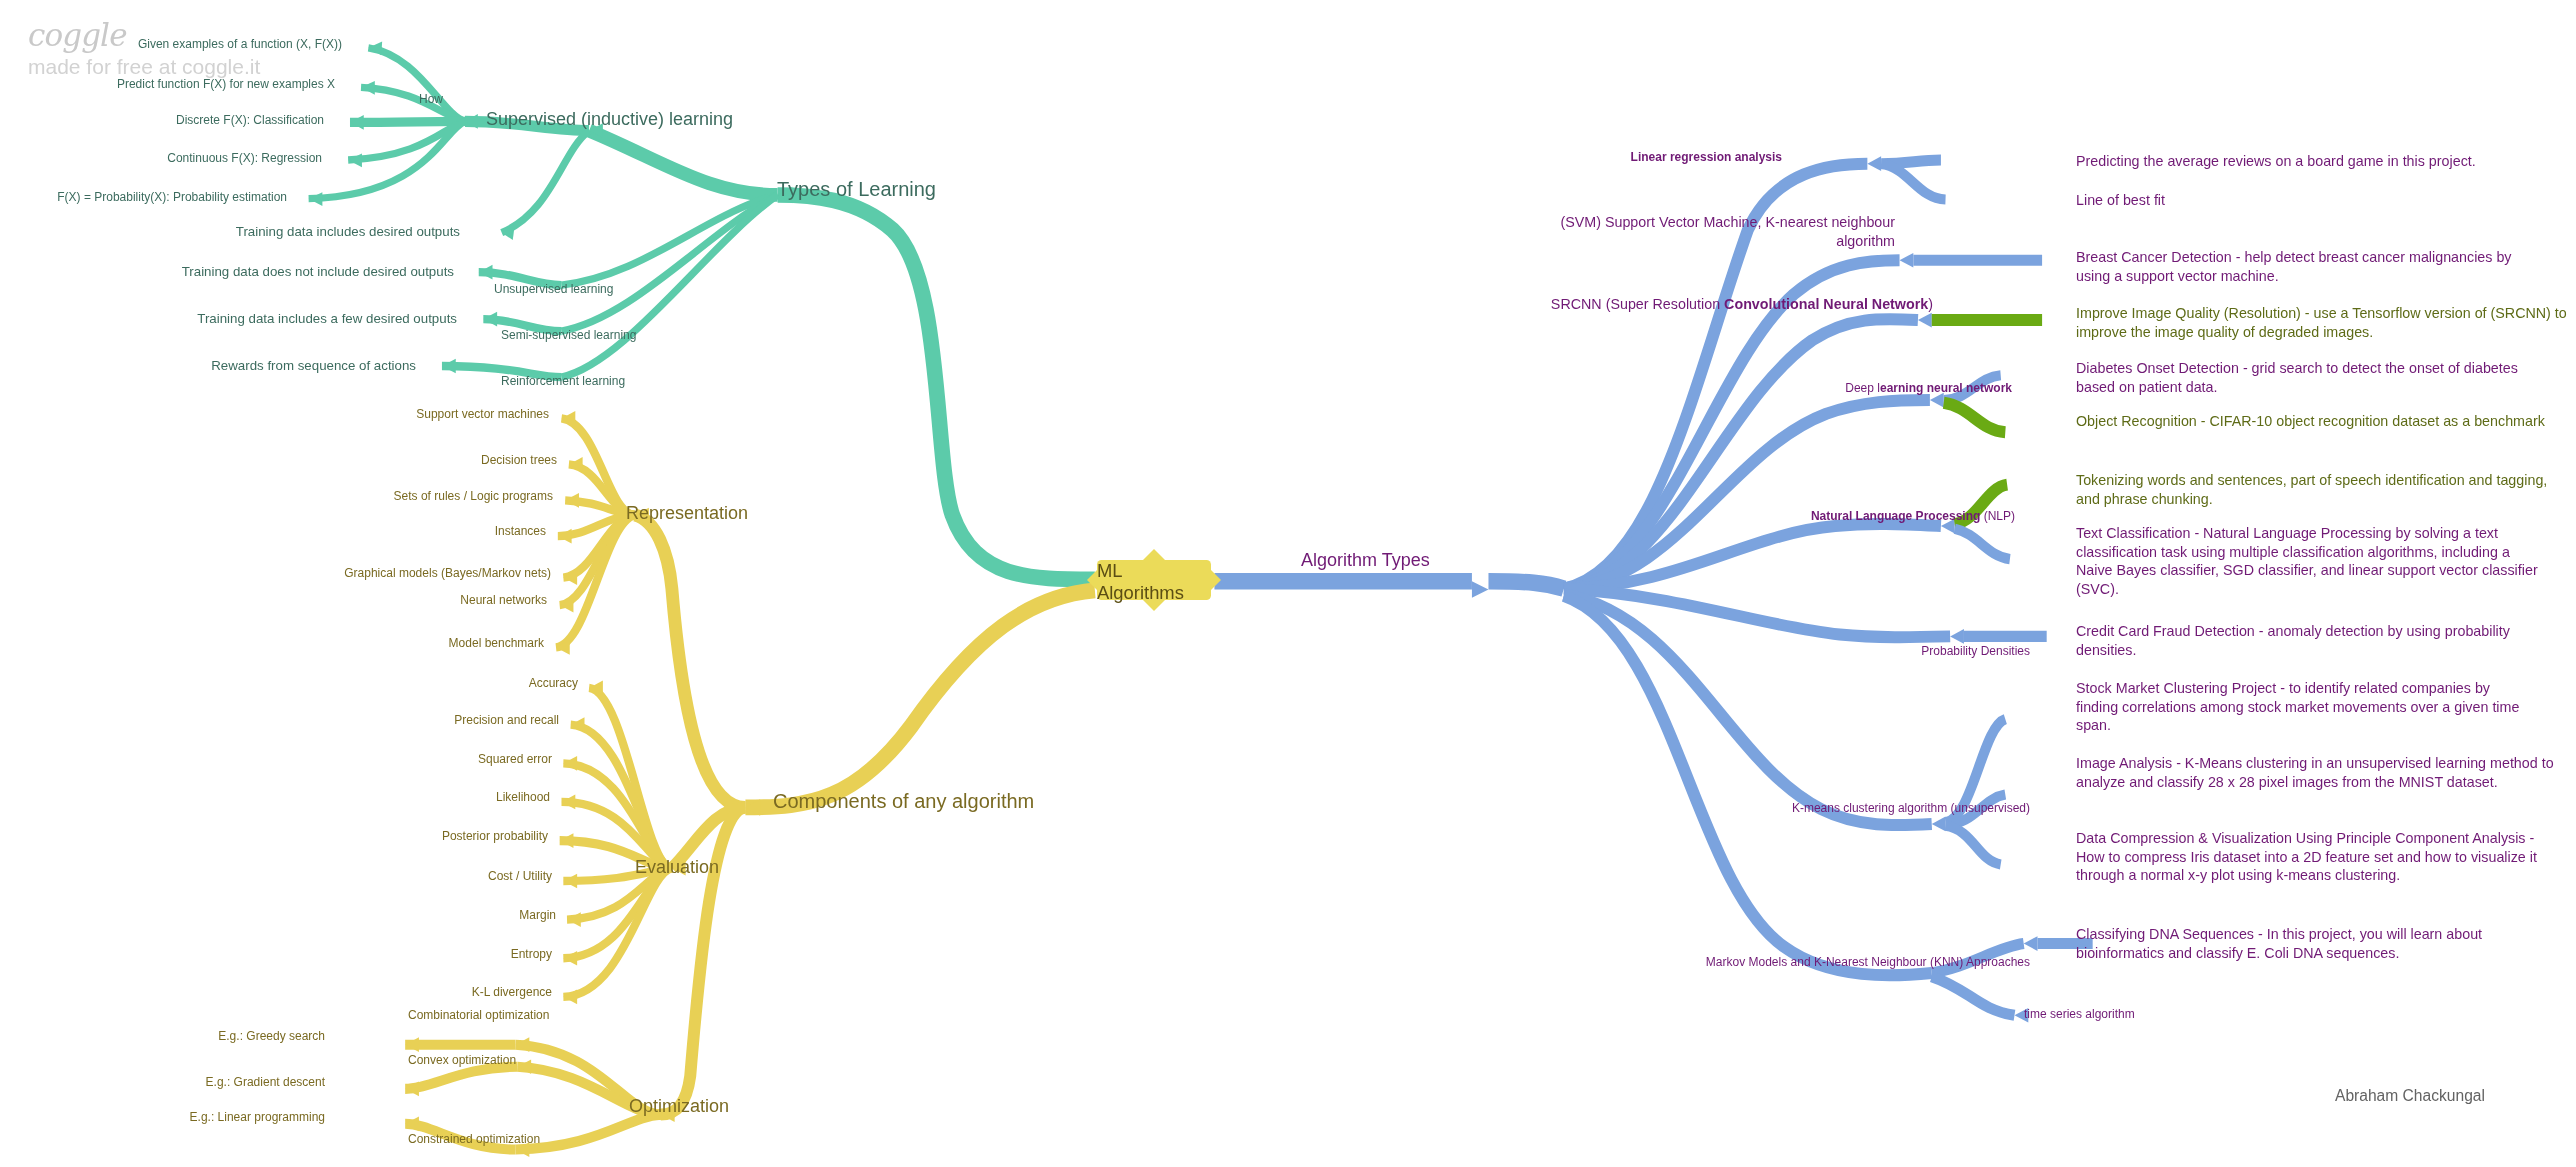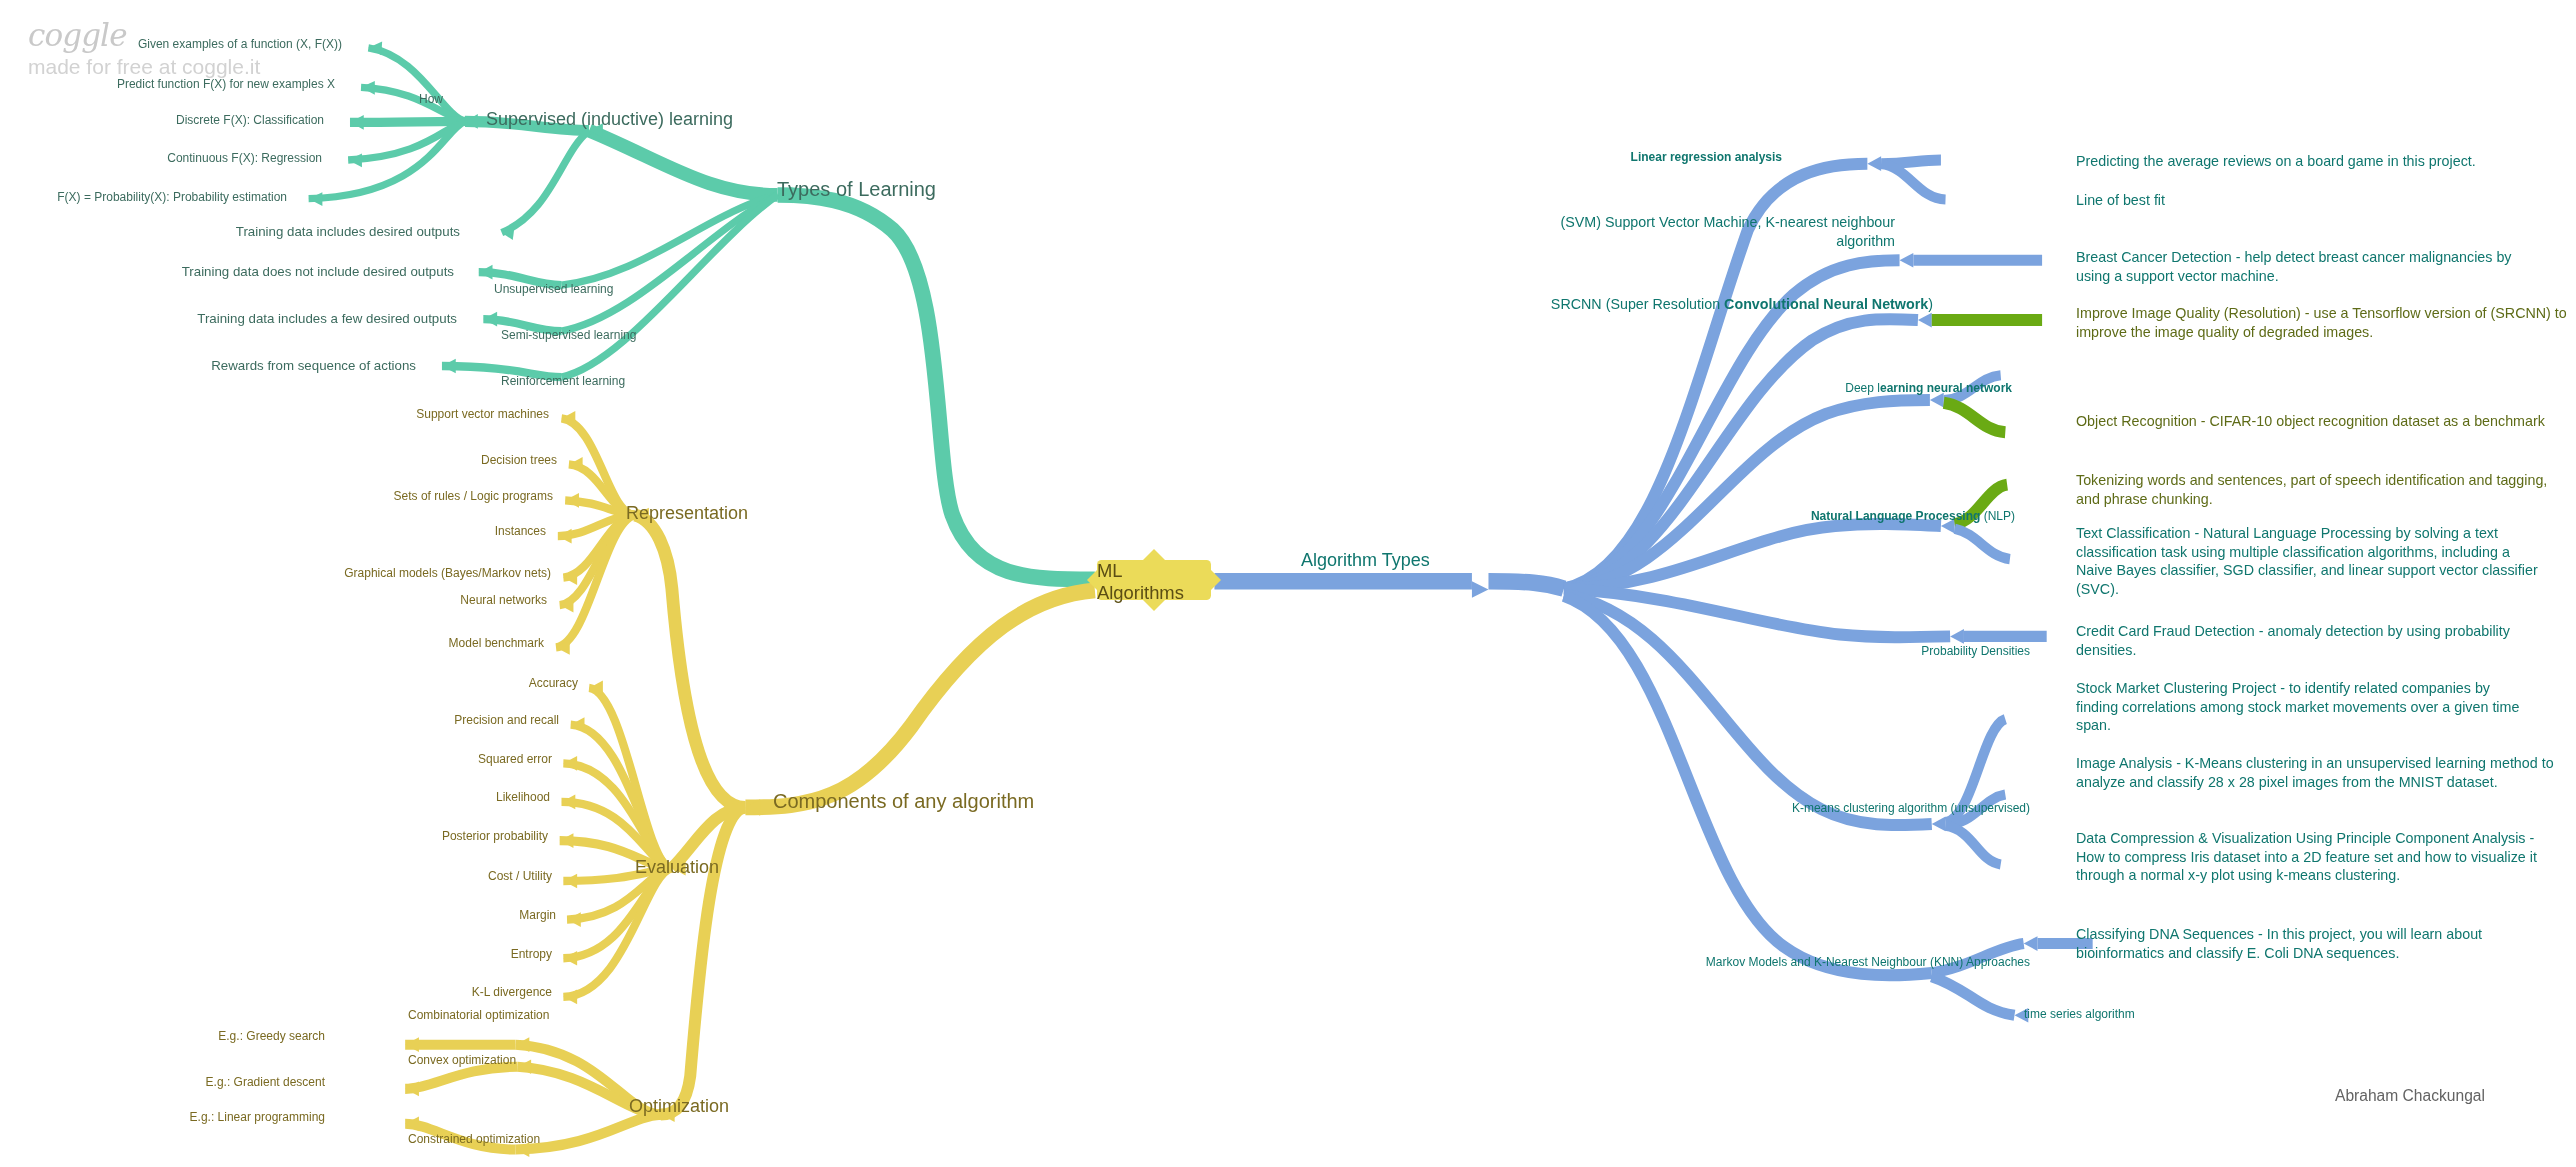--- a/index.html
+++ b/index.html
@@ -10,21 +10,21 @@
   }
   #canvas{position:absolute;left:0;top:0;width:2576px;height:1167px;}
   svg.links{position:absolute;left:0;top:0;width:2576px;height:1167px;pointer-events:none;}
 
   .lbl{position:absolute;white-space:nowrap;line-height:1.25;}
   .wrap{position:absolute;line-height:1.30;}
 
   
   .green{color:#3c6b5e;}
   .gold{color:#7a6a22;}
-  .blue{color:#0f766e;}
+  .blue{color:#701a75;}
   .olive{color:#5e6b17;}
   .s14{font-size:13.3px;}
   .s15{font-size:14.3px;}
   .s16{font-size:12px;}
   .s19{font-size:18px;}
   .s22{font-size:20px;}
 
   .b{font-weight:bold;}
   .r{text-align:right;}
 
@@ -288,20 +288,21 @@
   <div class="wrap blue s15" style="left:2076px;top:152px;width:488px;">Predicting the average reviews on a board game in this project.</div>
   <div class="wrap blue s15" style="left:2076px;top:191px;width:368px;">Line of best fit</div>
 
   <div class="wrap blue s15 r" style="left:1518px;top:213px;width:377px;">(SVM) Support Vector Machine, K-nearest neighbour algorithm</div>
   <div class="wrap blue s15" style="left:2076px;top:248px;width:451px;">Breast Cancer Detection - help detect breast cancer malignancies by using a support vector machine.</div>
 
   <div class="lbl blue s15 r" style="left:1446px;top:296px;width:487px;"><span>SRCNN (Super Resolution </span><span class="b">Convolutional Neural Network</span><span>)</span></div>
   <div class="wrap olive s15" style="left:2076px;top:304px;width:506px;">Improve Image Quality (Resolution) - use a Tensorflow version of (SRCNN) to improve the image quality of degraded images.</div>
 
   <div class="lbl blue s16 r" style="left:1518px;top:381px;width:494px;"><span>Deep l</span><span class="b">earning neural network</span></div>
+  <div class="wrap blue s15" style="left:2076px;top:359px;width:460px;">Diabetes Onset Detection - grid search to detect the onset of diabetes based on patient data.</div>
   <div class="wrap olive s15" style="left:2076px;top:412px;width:488px;">Object Recognition - CIFAR-10 object recognition dataset as a benchmark</div>
 
   <div class="lbl blue s16 r" style="left:1518px;top:509px;width:497px;"><span class="b">Natural Language Processing</span><span> (NLP)</span></div>
   <div class="wrap olive s15" style="left:2076px;top:471px;width:478px;">Tokenizing words and sentences, part of speech identification and tagging, and phrase chunking.</div>
   <div class="wrap blue s15" style="left:2076px;top:524px;width:469px;">Text Classification - Natural Language Processing by solving a text classification task using multiple classification algorithms, including a Naive Bayes classifier, SGD classifier, and linear support vector classifier (SVC).</div>
 
   <div class="lbl blue s16 r" style="left:1518px;top:644px;width:512px;">Probability Densities</div>
   <div class="wrap blue s15" style="left:2076px;top:622px;width:460px;">Credit Card Fraud Detection - anomaly detection by using probability densities.</div>
 
   <div class="lbl blue s16 r" style="left:1518px;top:801px;width:512px;">K-means clustering algorithm (unsupervised)</div>

